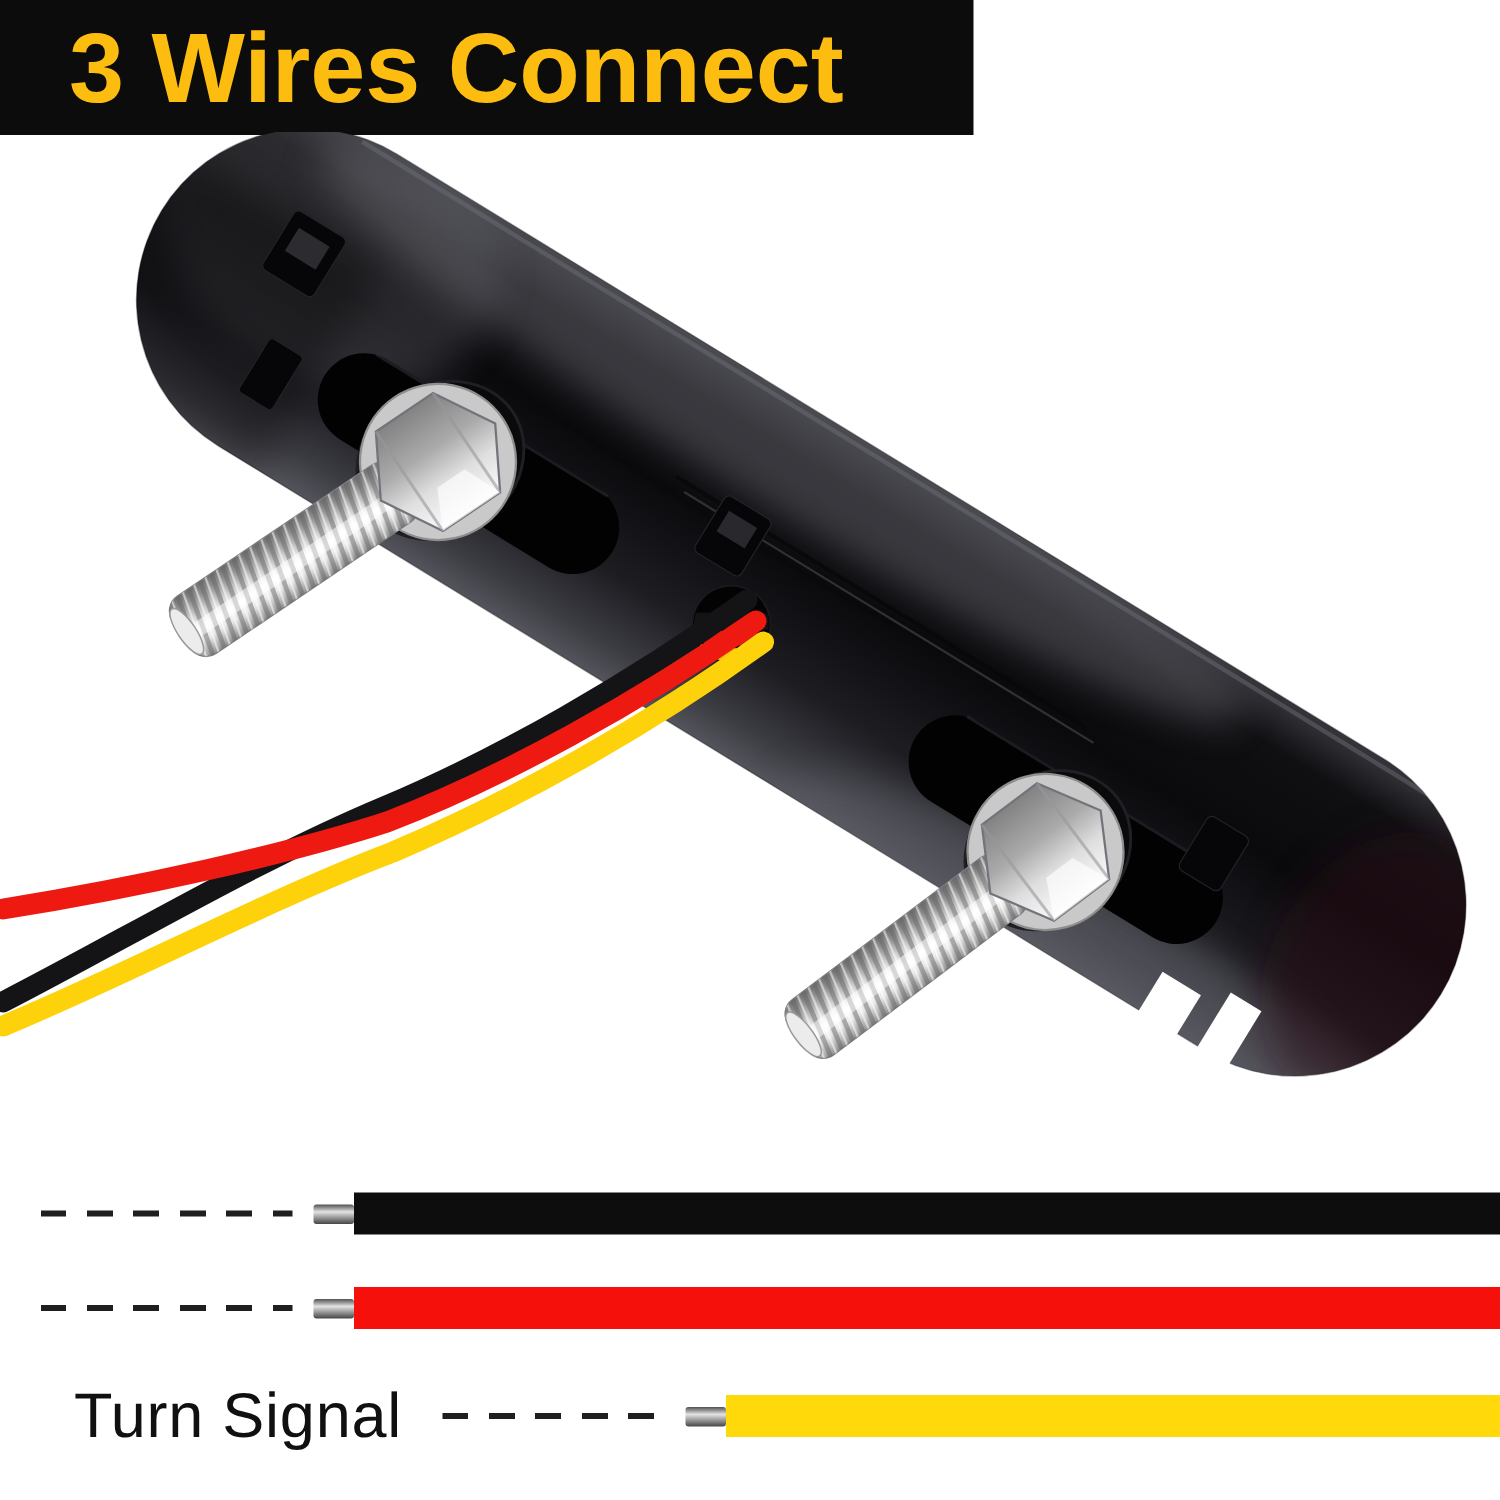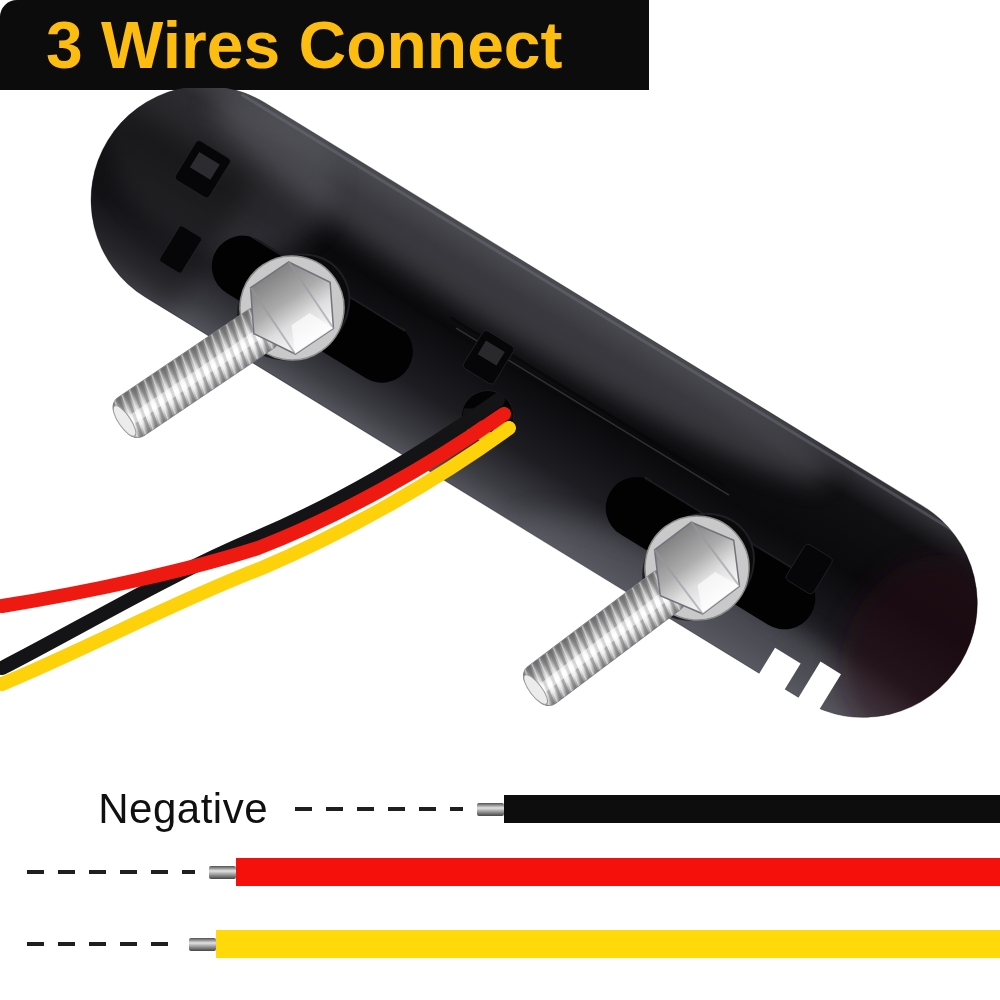--- a/index.html
+++ b/index.html
@@ -1,19 +1,18 @@
 <!DOCTYPE html>
 <html><head>
 <meta charset="utf-8">
 <style>
   html,body{margin:0;padding:0;background:#fff;}
   .stage{
     position:relative;width:1000px;height:1000px;background:#ffffff;overflow:hidden;
     font-family:"Liberation Sans", sans-serif;
-    border-radius:17px;
   }
   
   .banner{
     position:absolute;left:0;top:0;width:649px;height:90px;
     background:#0c0c0c;display:flex;align-items:center;
   }
   .banner-text{
     padding-left:46px;font-size:66px;font-weight:bold;letter-spacing:0px;
     color:#fdbd10;white-space:nowrap;line-height:1;
   }
@@ -152,31 +151,31 @@
     </g>
 
     <g fill="none" stroke-linecap="round">
       <path d="M 498 400 C 420 456, 332 506, 256 538 C 170 574, 80 628, 2 668" stroke="#141417" stroke-width="14"></path>
       <path d="M 504 414 C 426 468, 336 518, 258 548 C 190 570, 90 592, 2 606" stroke="#ee1a12" stroke-width="14"></path>
       <path d="M 509 428 C 432 484, 342 534, 262 568 C 178 600, 84 650, 2 684" stroke="#fdd20a" stroke-width="14"></path>
     </g>
   </svg>
 
   <div class="legend-row" style="top:795px">
-    <div class="legend-label">Negative</div>
     <div class="legend-dashes"></div>
     <div class="legend-tip"></div>
     <div class="legend-bar" style="background: rgb(13, 13, 13);"></div>
   </div>
 
   <div class="legend-row" style="top:858px">
     <div class="legend-dashes"></div>
     <div class="legend-tip"></div>
     <div class="legend-bar" style="background: rgb(246, 16, 11);"></div>
   </div>
 
   <div class="legend-row row-turn" style="top:930px">
+    <div class="legend-label">Turn Signal</div>
     <div class="legend-dashes"></div>
     <div class="legend-tip"></div>
     <div class="legend-bar" style="background: rgb(255, 217, 10);"></div>
   </div>
 
 </div>
 
 </body></html>

